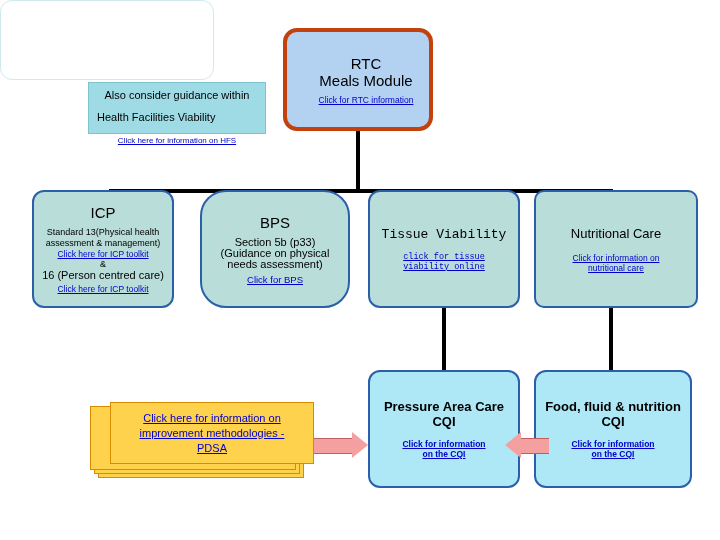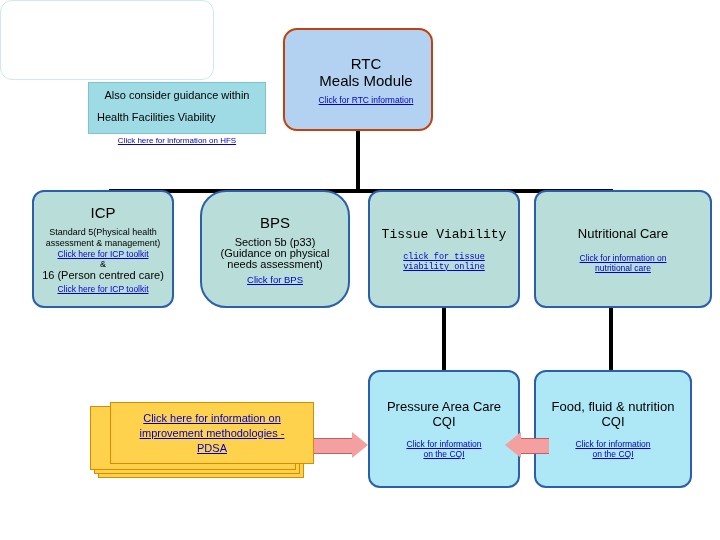--- a/index.html
+++ b/index.html
@@ -34,21 +34,21 @@
     background: #000000;
   }
 
   
   #rtc-box {
     left: 283px;
     top: 28px;
     width: 150px;
     height: 103px;
     background: #b3d1f0;
-    border: 2px solid #c2410c;
+    border: 4px solid #c2410c;
     border-radius: 14px;
     padding-left: 16px;
   }
   #rtc-title {
     font-size: 15px;
     color: #000;
     line-height: 17px;
   }
   #rtc-link {
     font-size: 8.5px;
@@ -102,33 +102,34 @@
   .row2 {
     background: #b9ddd9;
     border: 2px solid #2b5faa;
     border-radius: 12px;
     top: 190px;
     height: 118px;
   }
   #icp-box { left: 32px; width: 142px; }
   #bps-box { left: 200px; width: 150px; border-radius: 26px; }
   #tv-box  { left: 368px; width: 152px; font-family: Liberation Mono, monospace; }
-  #nc-box  { left: 534px; width: 178px; }
+  #nc-box  { left: 534px; width: 164px; border-radius: 10px; }
 
   .bigtitle { font-size: 15px; color: #000; }
   .smalltext { font-size: 9px; line-height: 11px; }
   .tinylink { font-size: 8.5px; line-height: 10px; }
 
   
   .row3 {
     background: #aee7f5;
     border: 2px solid #2b5faa;
     border-radius: 12px;
     top: 370px;
     height: 118px;
+    font-weight: bold;
   }
   #pac-box { left: 368px; width: 152px; }
   #ffn-box { left: 534px; width: 158px; }
   .row3title { font-size: 13px; line-height: 15px; color: #000; }
 
   
   .stack {
     position: absolute;
     background: #ffd24d;
     border: 1px solid #d98c00;
@@ -192,21 +193,21 @@
   <div id="hfs-outer"></div>
 
   <div class="box" id="hfs-box">
     <div id="hfs-line1">Also consider guidance within</div>
     <div id="hfs-line2">Health Facilities Viability</div>
   </div>
   <a class="link" id="hfs-link">Click here for information on HFS</a>
 
   <div class="box row2" id="icp-box">
     <div class="bigtitle">ICP</div>
-    <div class="smalltext" style="margin-top:6px;">Standard 5(Physical health</div>
+    <div class="smalltext" style="margin-top:6px;">Standard 13(Physical health</div>
     <div class="smalltext">assessment &amp; management)</div>
     <a class="link tinylink">Click here for ICP toolkit</a>
     <div class="smalltext">&amp;</div>
     <div class="smalltext" style="font-size:11px;">16 (Person centred care)</div>
     <a class="link tinylink" style="margin-top:3px;">Click here for ICP toolkit</a>
   </div>
 
   <div class="box row2" id="bps-box">
     <div class="bigtitle">BPS</div>
     <div class="smalltext" style="font-size:11px; margin-top:6px;">Section 5b (p33)</div>

